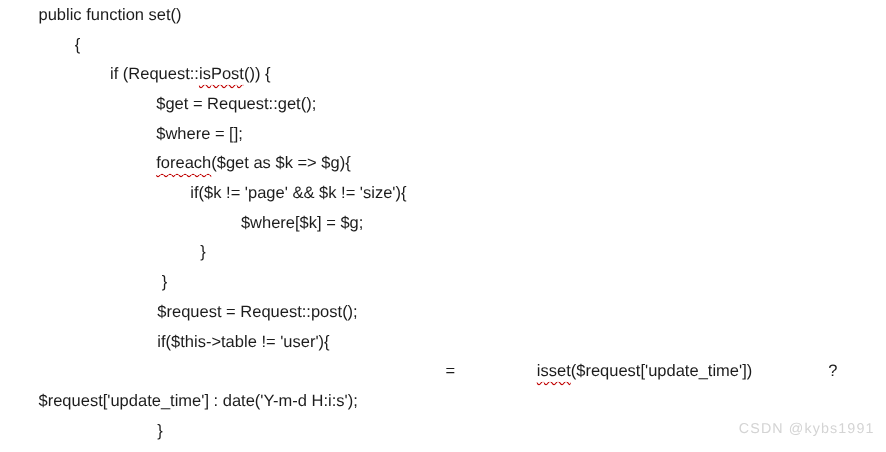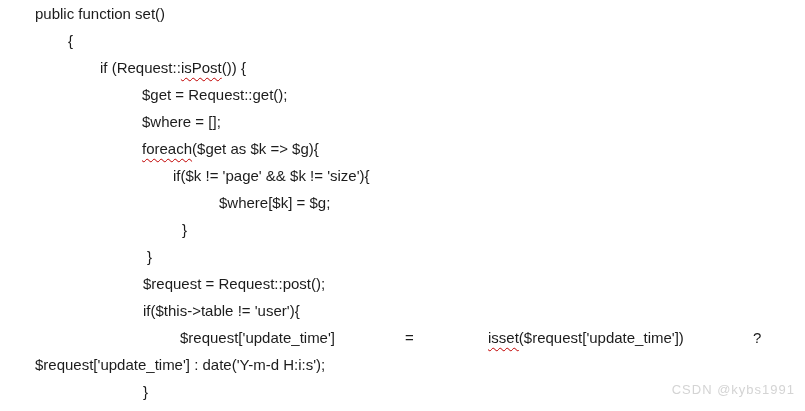--- a/index.html
+++ b/index.html
@@ -61,18 +61,18 @@
       <div class="code-line" style="top: 54px;"><span class="code-seg" style="left: 100px;"><span>if (Request::</span><span class="squiggle">isPost</span><span>()) {</span></span></div>
       <div class="code-line" style="top: 81px;"><span class="code-seg" style="left: 142px;"><span>$get = Request::get();</span></span></div>
       <div class="code-line" style="top: 108px;"><span class="code-seg" style="left: 142px;"><span>$where = [];</span></span></div>
       <div class="code-line" style="top: 135px;"><span class="code-seg" style="left: 142px;"><span class="squiggle">foreach</span><span>($get as $k =&gt; $g){</span></span></div>
       <div class="code-line" style="top: 162px;"><span class="code-seg" style="left: 173px;"><span>if($k != 'page' &amp;&amp; $k != 'size'){</span></span></div>
       <div class="code-line" style="top: 189px;"><span class="code-seg" style="left: 219px;"><span>$where[$k] = $g;</span></span></div>
       <div class="code-line" style="top: 216px;"><span class="code-seg" style="left: 182px;"><span>}</span></span></div>
       <div class="code-line" style="top: 243px;"><span class="code-seg" style="left: 147px;"><span>}</span></span></div>
       <div class="code-line" style="top: 270px; padding-left: 48px;"><span class="code-seg" style="left: 143px;"><span>$request = Request::post();</span></span></div>
       <div class="code-line" style="top: 297px; text-align: right;"><span class="code-seg" style="left: 143px;"><span>if($this-&gt;table != 'user'){</span></span></div>
-      <div class="code-line" style="top: 324px;"><span class="code-seg" style="left: 180px;"><span>$request['update_time']</span></span><span class="code-seg" style="left: 405px;"><span>=</span></span><span class="code-seg" style="left: 488px;"><span class="squiggle">isset</span><span>($request['update_time'])</span></span><span class="code-seg" style="left: 753px;"><span>?</span></span></div>
+      <div class="code-line" style="top: 324px;"><span class="code-seg" style="left: 405px;"><span>=</span></span><span class="code-seg" style="left: 488px;"><span class="squiggle">isset</span><span>($request['update_time'])</span></span><span class="code-seg" style="left: 753px;"><span>?</span></span></div>
       <div class="code-line" style="top: 351px;"><span class="code-seg" style="left: 35px;"><span>$request['update_time'] : date('Y-m-d H:i:s');</span></span></div>
       <div class="code-line" style="top: 378px;"><span class="code-seg" style="left: 143px;"><span>}</span></span></div>
     </div>
   <div class="watermark">CSDN @kybs1991</div>
 </div>
 
 </body></html>

